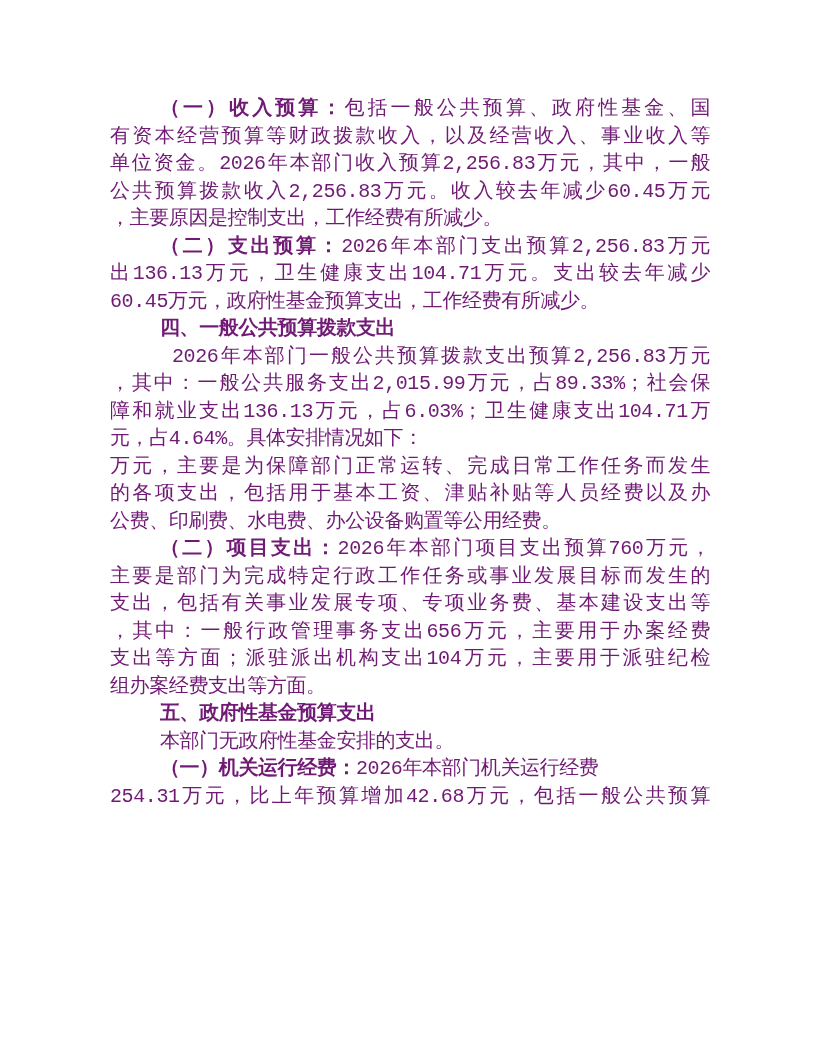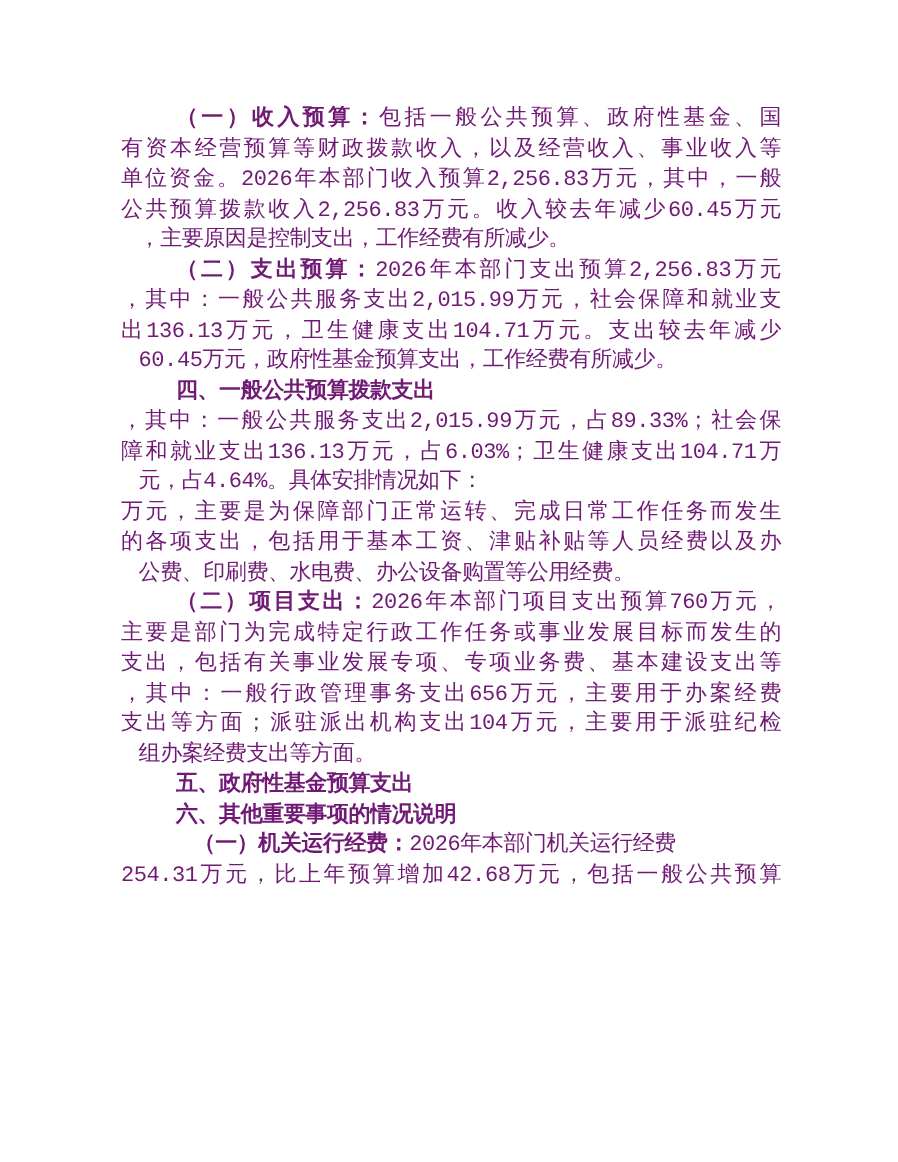--- a/index.html
+++ b/index.html
@@ -14,62 +14,62 @@
     margin: 95px 0 0 110px;
     width: 600px;
     color: #701a75;
     font-family: "Liberation Mono", "DejaVu Sans Mono", monospace;
     font-size: 20px;
     line-height: 27.5px;
     letter-spacing: -0.4px;
   }
   
   .ln { text-align: justify; text-align-last: justify; }
-  .last { text-align-last: left; margin-left: 16px; }     
+  .last { text-align-last: left; }     
   .ind  { padding-left: 50px; }        
   .ind2 { padding-left: 62px; }        
   .hd   { font-weight: bold; padding-left: 50px; text-align: center; text-align-last: left; }
   .b    { font-weight: bold; }
 </style>
 </head>
 <body>
 
 <div class="page">
   <div class="doc">
 
     <div class="ln ind"><span class="b">（一）收入预算：</span><span>包括一般公共预算、政府性基金、国</span></div>
     <div class="ln">有资本经营预算等财政拨款收入，以及经营收入、事业收入等</div>
     <div class="ln">单位资金。2026年本部门收入预算2,256.83万元，其中，一般</div>
     <div class="ln">公共预算拨款收入2,256.83万元。收入较去年减少60.45万元</div>
     <div class="ln last">，主要原因是控制支出，工作经费有所减少。</div>
 
     <div class="ln ind"><span class="b">（二）支出预算：</span><span>2026年本部门支出预算2,256.83万元</span></div>
-    <div class="ln">，其中：一般公共服务支出2,015.99万元，社会保障和就业支</div>
     <div class="ln">出136.13万元，卫生健康支出104.71万元。支出较去年减少</div>
     <div class="ln last">60.45万元，政府性基金预算支出，工作经费有所减少。</div>
 
     <div class="hd">四、一般公共预算拨款支出</div>
 
+    <div class="ln ind2">2026年本部门一般公共预算拨款支出预算2,256.83万元</div>
     <div class="ln">，其中：一般公共服务支出2,015.99万元，占89.33%；社会保</div>
     <div class="ln">障和就业支出136.13万元，占6.03%；卫生健康支出104.71万</div>
     <div class="ln last">元，占4.64%。具体安排情况如下：</div>
 
     <div class="ln">万元，主要是为保障部门正常运转、完成日常工作任务而发生</div>
     <div class="ln">的各项支出，包括用于基本工资、津贴补贴等人员经费以及办</div>
     <div class="ln last">公费、印刷费、水电费、办公设备购置等公用经费。</div>
 
     <div class="ln ind"><span class="b">（二）项目支出：</span><span>2026年本部门项目支出预算760万元，</span></div>
     <div class="ln">主要是部门为完成特定行政工作任务或事业发展目标而发生的</div>
     <div class="ln">支出，包括有关事业发展专项、专项业务费、基本建设支出等</div>
     <div class="ln">，其中：一般行政管理事务支出656万元，主要用于办案经费</div>
     <div class="ln">支出等方面；派驻派出机构支出104万元，主要用于派驻纪检</div>
     <div class="ln last">组办案经费支出等方面。</div>
 
     <div class="hd">五、政府性基金预算支出</div>
 
+    <div class="ln ind last">本部门无政府性基金安排的支出。</div>
 
-    <div class="hd">六、其他重要事项的情况说明</div>
 
     <div class="ln ind last"><span class="b">（一）机关运行经费：</span><span>2026年本部门机关运行经费</span></div>
     <div class="ln">254.31万元，比上年预算增加42.68万元，包括一般公共预算</div>
 
   </div>
 </div>
 
 </body></html>

